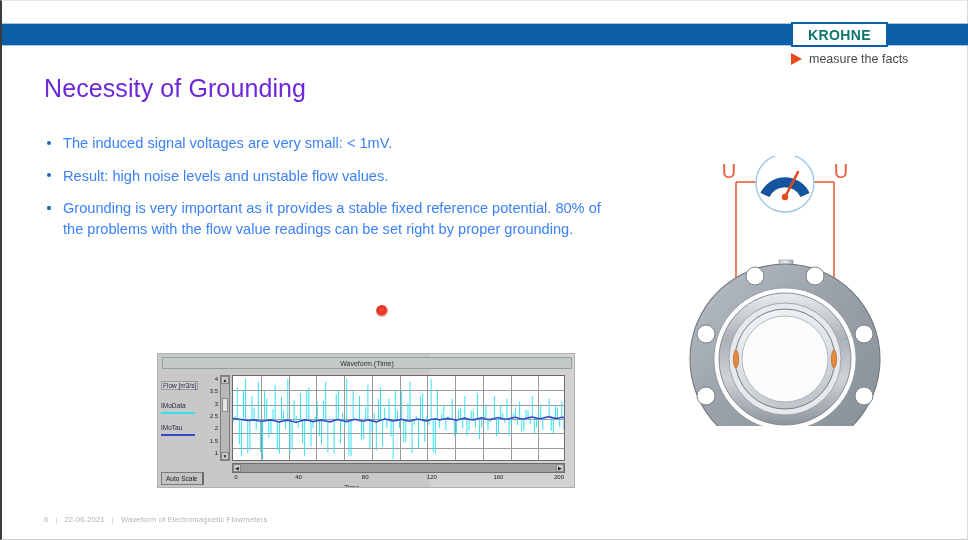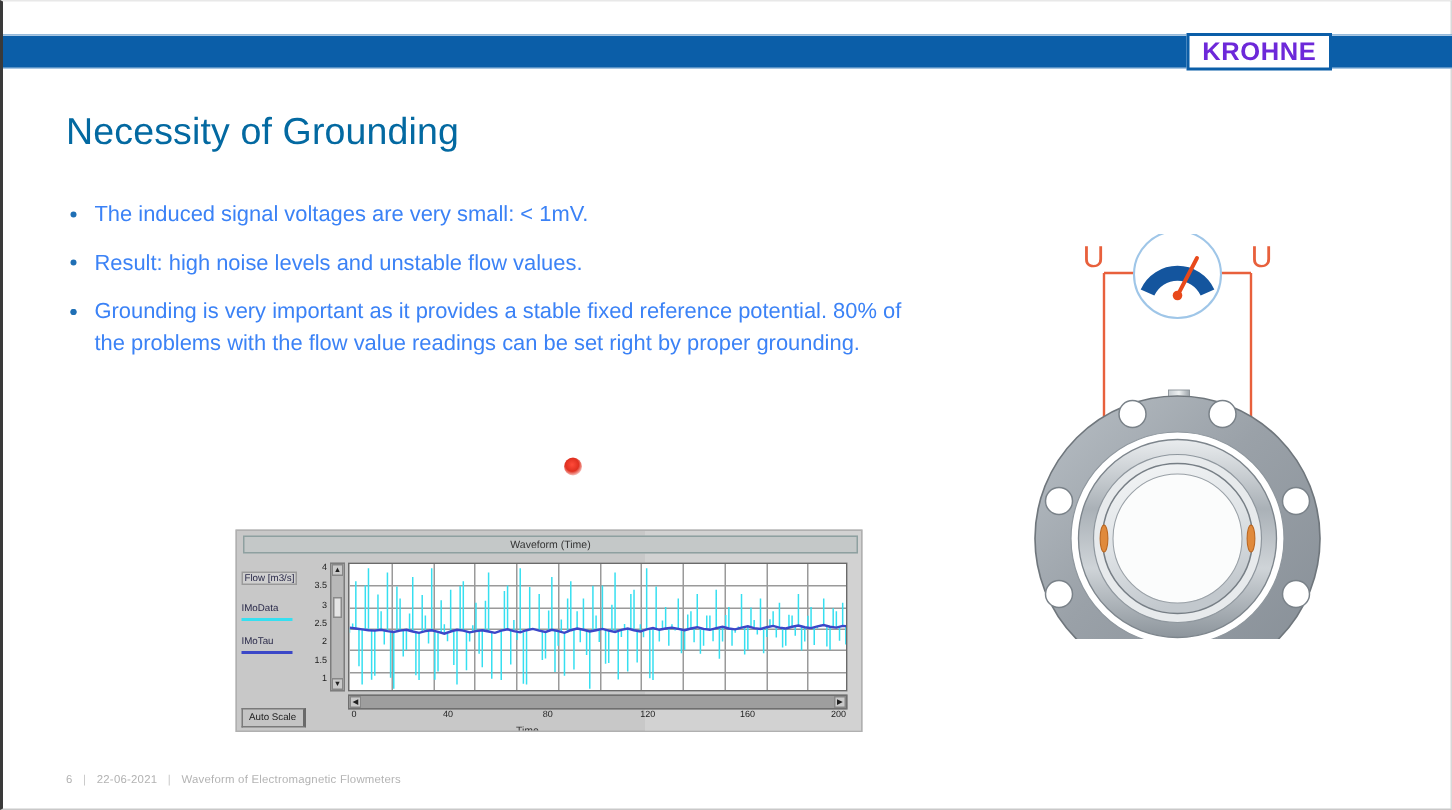--- a/index.html
+++ b/index.html
@@ -29,22 +29,22 @@
   }
   .logo-box {
     position: absolute; left: 789px; top: 21px;
     width: 97px; height: 25px;
     background: #ffffff;
     border: 2px solid #0b5ea8;
     display: flex; align-items: center; justify-content: center;
     z-index: 5;
   }
   .logo-text {
-    color: #6d28d9;
-    font-size: 17px;
+    color: #0f766e;
+    font-size: 14px;
     font-weight: bold;
     letter-spacing: 0.4px;
     font-family: "Liberation Sans", sans-serif;
   }
   .tagline {
     position: absolute; left: 789px; top: 50px;
     width: 150px; height: 16px;
     display: flex; align-items: center; gap: 7px;
     z-index: 5;
   }
@@ -56,21 +56,21 @@
   }
   .tag-label {
     color: #4a4a4a;
     font-size: 12.5px;
     font-family: "Liberation Sans", sans-serif;
   }
 
   
   .title {
     position: absolute; left: 42px; top: 73px;
-    color: #0369a1;
+    color: #6d28d9;
     font-size: 25px;
     font-weight: normal;
     letter-spacing: 0.1px;
   }
 
   
   .bullets {
     position: absolute; left: 40px; top: 132px;
     width: 580px;
   }
@@ -236,20 +236,24 @@
 <body>
 
 <div class="slide">
 
   <div class="banner"></div>
 
   <div class="logo-box">
     <span class="logo-text">KROHNE</span>
   </div>
 
+  <div class="tagline">
+    <span class="tag-arrow"></span>
+    <span class="tag-label">measure the facts</span>
+  </div>
 
   <div class="title">Necessity of Grounding</div>
 
   <div class="bullets">
     <div class="bullet">
       <span class="dot"></span>
       <span>The induced signal voltages are very small: &lt; 1mV.</span>
     </div>
     <div class="bullet">
       <span class="dot"></span>

